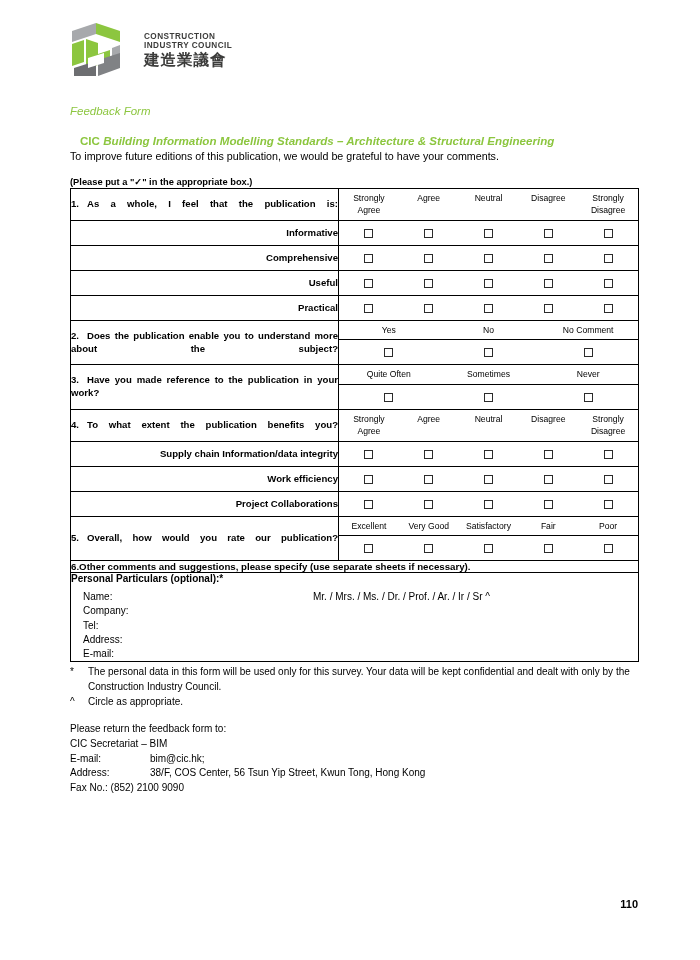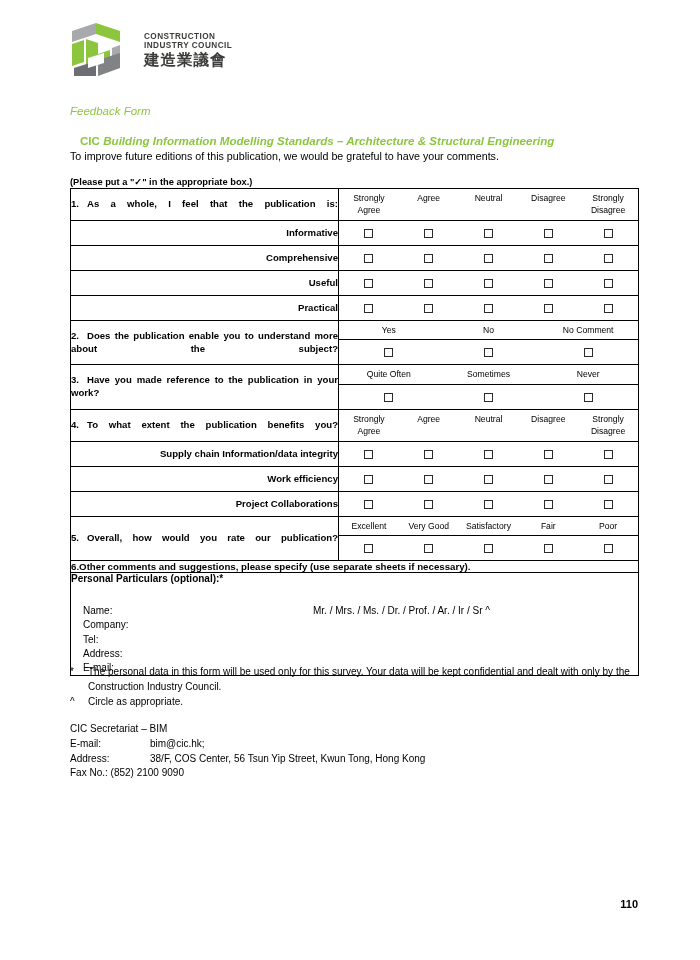--- a/index.html
+++ b/index.html
@@ -174,21 +174,21 @@
   }
 
   
   .pp-cell {
     padding: 6px 8px 8px;
     font-size: 10px;
   }
   .pp-title {
     font-weight: bold;
     font-size: 10px;
-    margin-bottom: 20px;
+    margin-bottom: 6px;
   }
   .pp-row {
     display: flex;
     line-height: 1.42;
   }
   .pp-label {
     width: 230px;
     font-size: 10px;
     padding-left: 12px;
   }
@@ -517,20 +517,21 @@
       <div class="fn-mark">*</div>
       <div class="fn-text">The personal data in this form will be used only for this survey. Your data will be kept confidential and dealt with only by the Construction Industry Council.</div>
     </div>
     <div class="fn-row">
       <div class="fn-mark">^</div>
       <div class="fn-text">Circle as appropriate.</div>
     </div>
   </div>
 
   <div class="return-block">
+    <div>Please return the feedback form to:</div>
     <div>CIC Secretariat – BIM</div>
     <div class="rb-row">
       <div class="rb-label">E-mail:</div>
       <div>bim@cic.hk;</div>
     </div>
     <div class="rb-row">
       <div class="rb-label">Address:</div>
       <div>38/F, COS Center, 56 Tsun Yip Street, Kwun Tong, Hong Kong</div>
     </div>
     <div>Fax No.: (852) 2100 9090</div>

